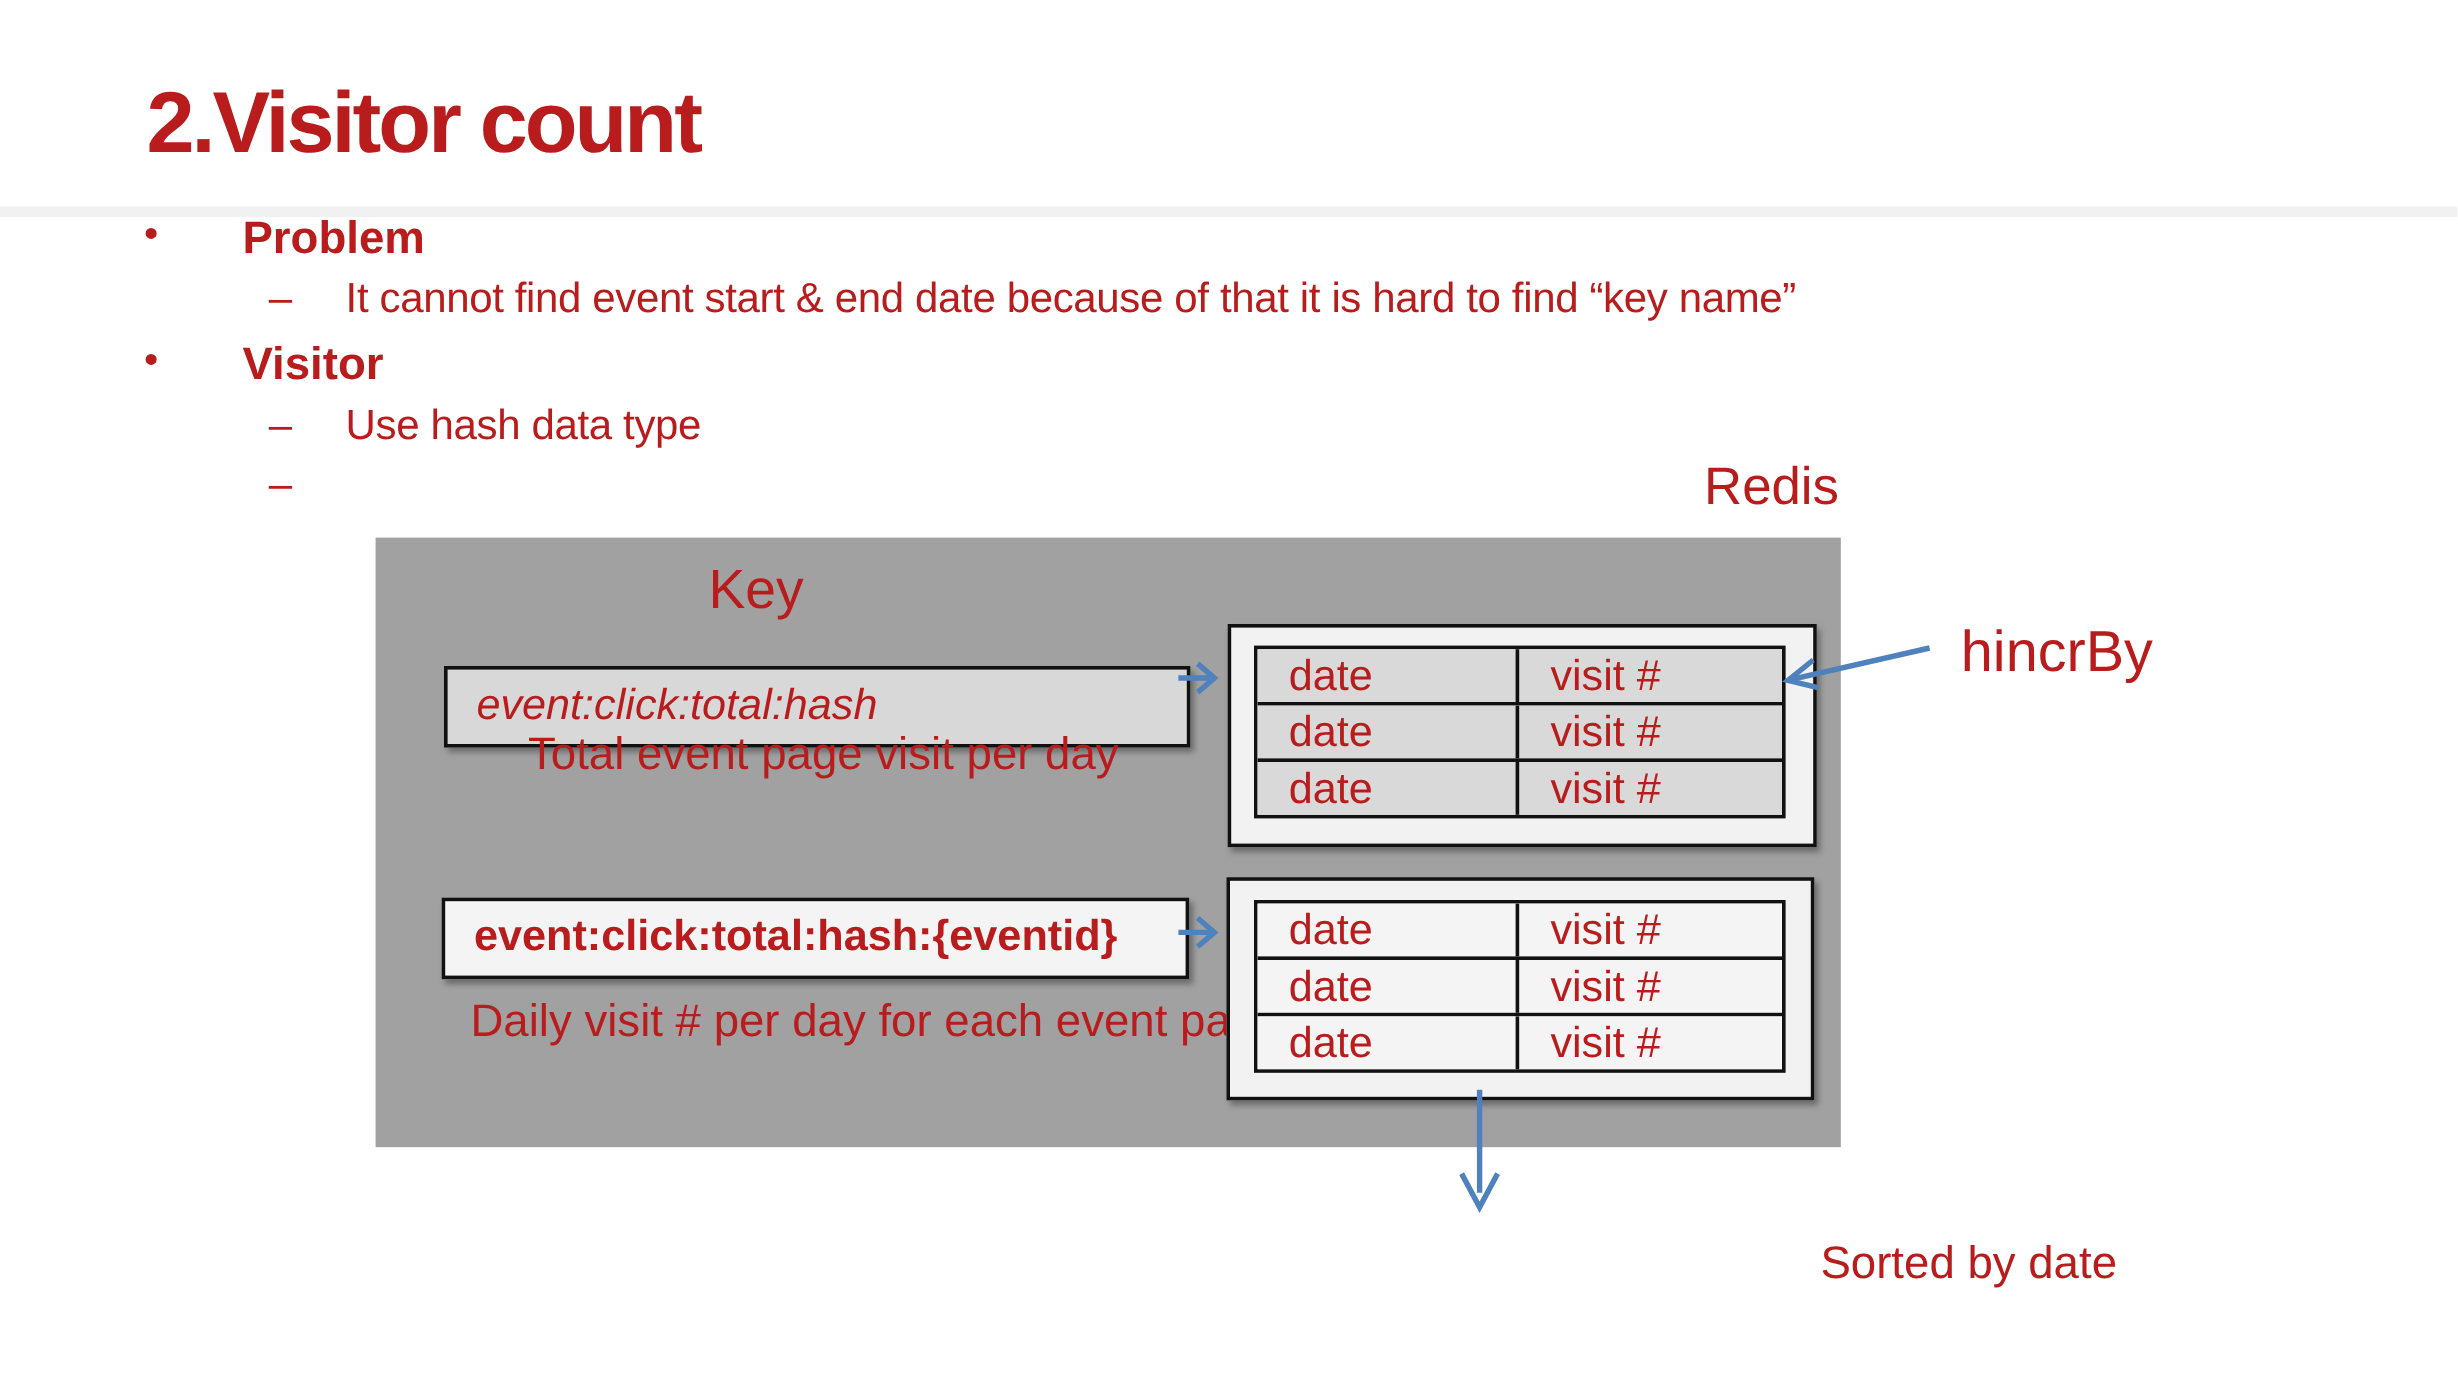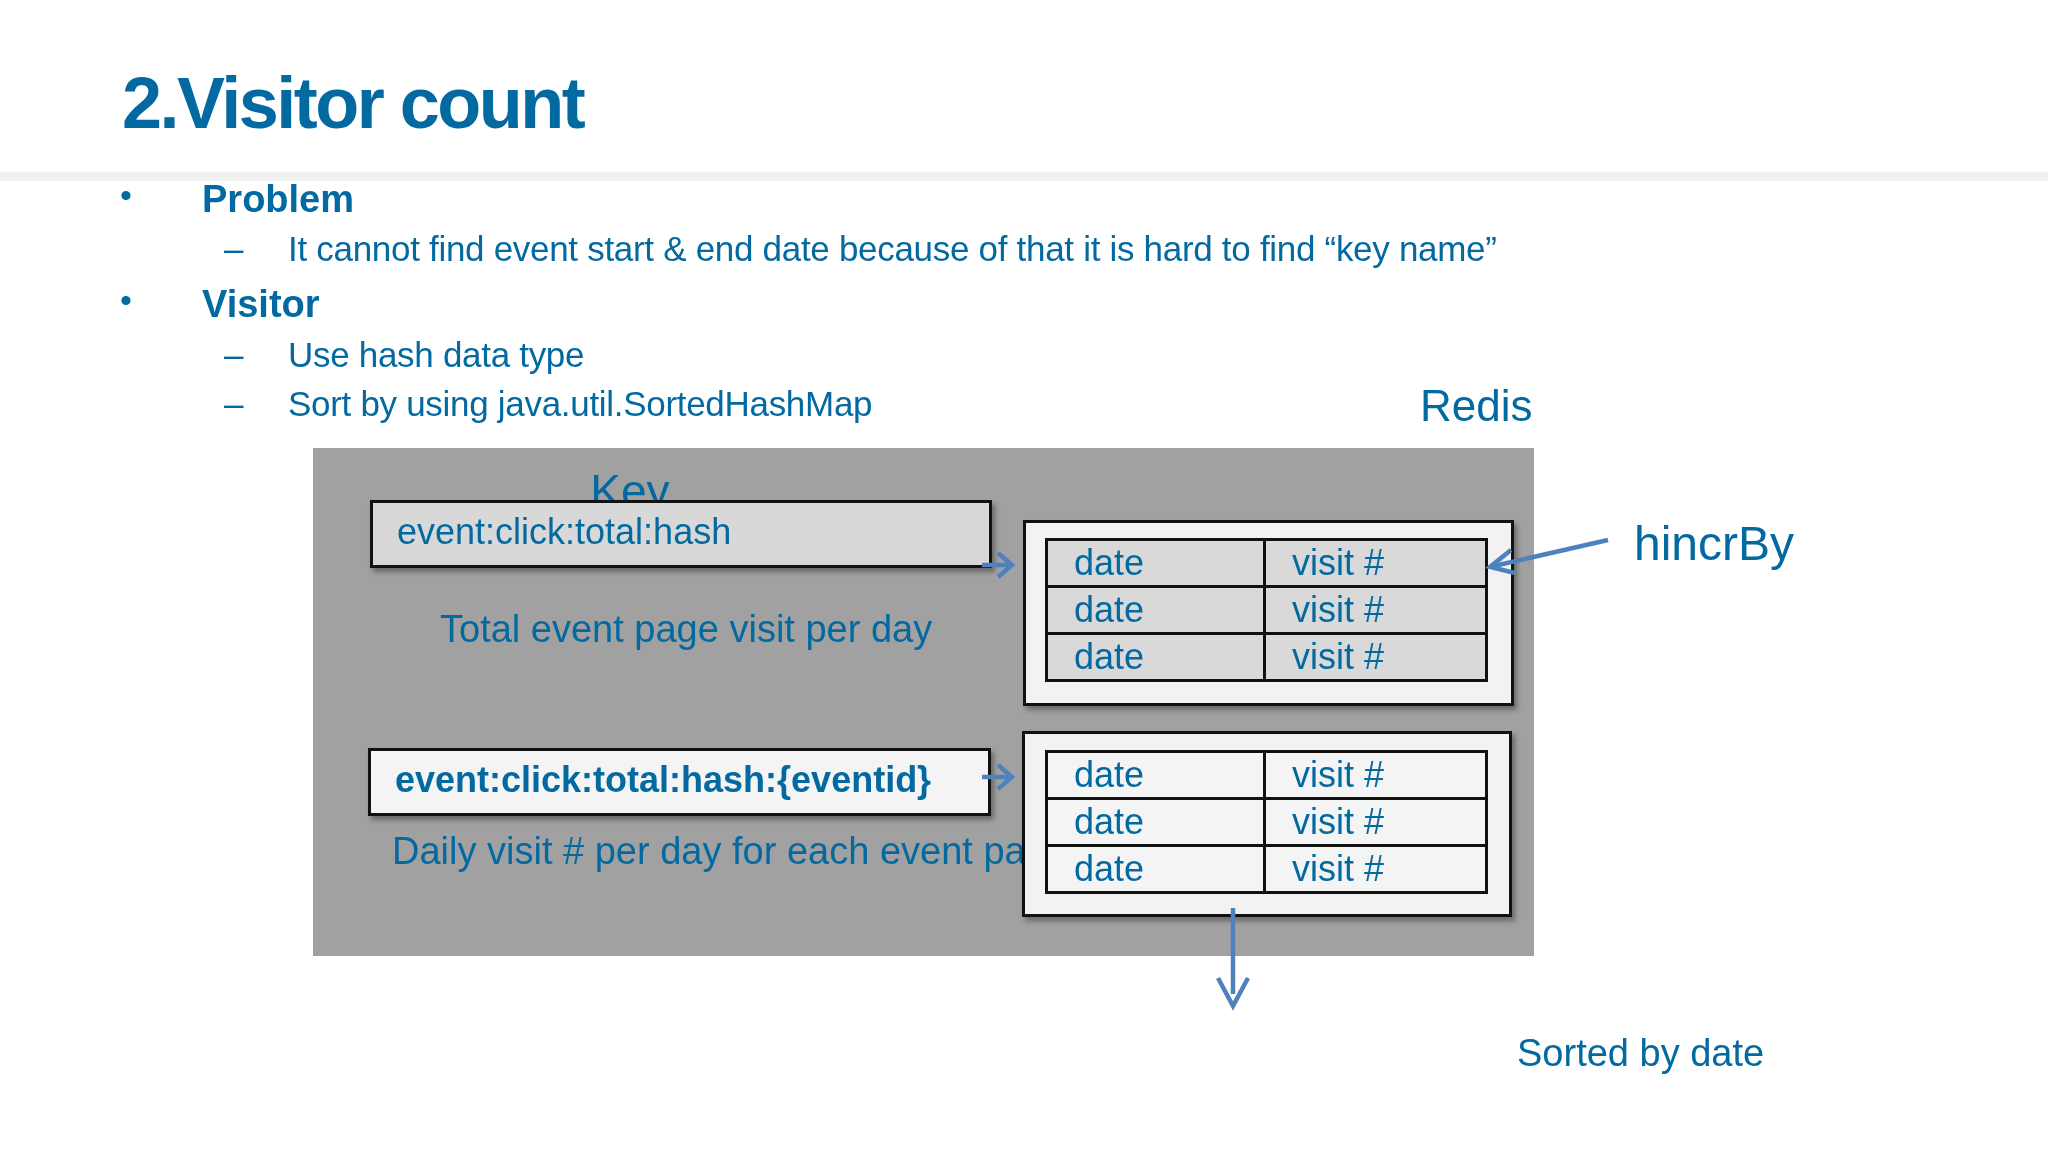--- a/index.html
+++ b/index.html
@@ -1,18 +1,18 @@
 <!DOCTYPE html>
 <html><head>
 <meta charset="utf-8">
 <style>
   html,body{margin:0;padding:0;background:#fff;}
   .slide{
     position:relative;width:2048px;height:1152px;overflow:hidden;
-    background:#ffffff;color:#0369a1;
+    background:#ffffff;color:#b91c1c;
     font-family:"Liberation Sans","DejaVu Sans",sans-serif;
   }
   .abs{position:absolute;}
   .title{
     left:122px;top:62px;font-size:72px;font-weight:bold;letter-spacing:-2.5px;
     white-space:nowrap;
   }
   .band{left:0;top:172px;width:2048px;height:9px;background:#f1f1f1;}
   .bullet-dot{font-size:34px;line-height:34px;}
   .lvl1{font-size:38px;font-weight:bold;white-space:nowrap;}
@@ -65,30 +65,29 @@
   <div class="abs dash" style="left:224px;top:229px;">–</div>
   <div class="abs lvl2" style="left:288px;top:229px;">It cannot find event start &amp; end date because of that it is hard to find “key name”</div>
 
   <div class="abs bullet-dot" style="left:120px;top:283px;">•</div>
   <div class="abs lvl1" style="left:202px;top:283px;">Visitor</div>
 
   <div class="abs dash" style="left:224px;top:335px;">–</div>
   <div class="abs lvl2" style="left:288px;top:335px;">Use hash data type</div>
 
   <div class="abs dash" style="left:224px;top:384px;">–</div>
-  <div class="abs lvl2" style="left:288px;top:384px;">Sort by using java.util.SortedHashMap</div>
 
   <div class="abs redis">Redis</div>
 
   <div class="abs panel"></div>
 
   <div class="abs hdr" style="left:480px;top:464px;width:300px;">Key</div>
   <div class="abs hdr" style="left:1083px;top:480px;width:400px;margin-top:48px;">Value (Hash)</div>
 
-  <div class="abs keybox dark" style="left:370px;top:500px;width:592px;">
+  <div class="abs keybox dark" style="left:370px;top:555px;width:592px;font-style:italic;">
     <span>event:click:total:hash</span>
   </div>
   <div class="abs caption" style="left:392px;top:604px;margin-left:48px;">Total event page visit per day</div>
 
   <svg class="abs" style="left:980px;top:546px;" width="46" height="38" viewBox="0 0 46 38">
     <path d="M2 19 H28" stroke="#4f81bd" stroke-width="4.5" fill="none"></path>
     <path d="M18 7 L32 19 L18 31" stroke="#4f81bd" stroke-width="4.5" fill="none" stroke-linejoin="miter"></path>
   </svg>
 
   <div class="abs tbl-outer" style="left:1023px;top:520px;width:485px;height:180px;">

